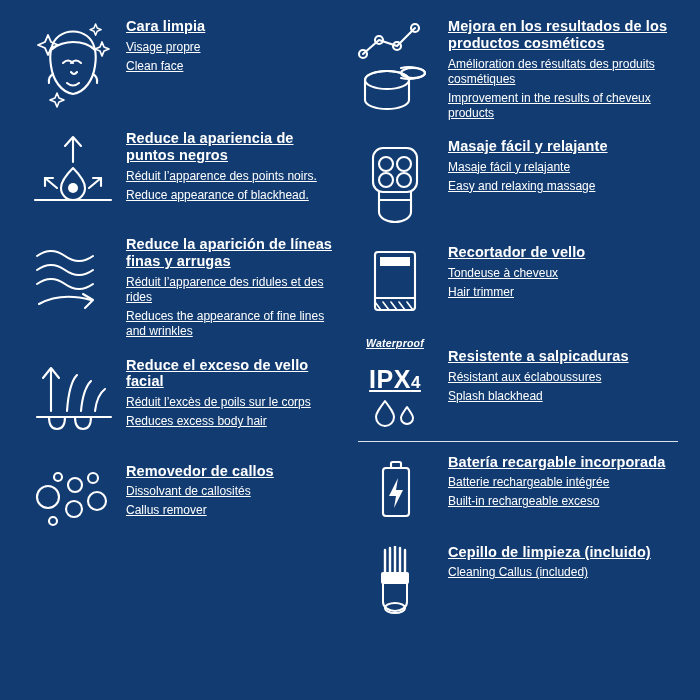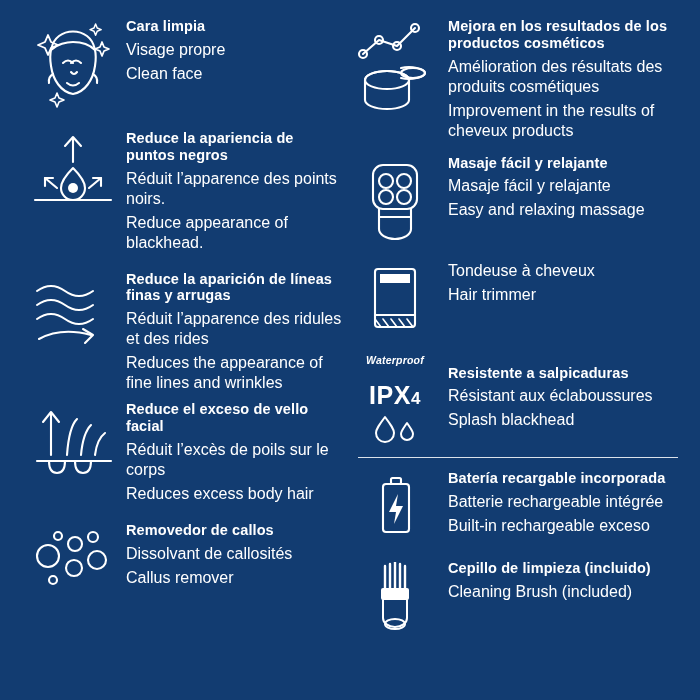--- a/index.html
+++ b/index.html
@@ -15,20 +15,21 @@
     overflow: hidden;
   }
   .board {
     position: relative;
     width: 700px;
     height: 700px;
     box-sizing: border-box;
     padding: 18px 14px 10px 14px;
     display: flex;
     gap: 0px;
+    text-decoration: underline;
   }
   .col {
     width: 350px;
     box-sizing: border-box;
     display: flex;
     flex-direction: column;
   }
   .col-left { padding-left: 16px; }
   .col-right { padding-left: 8px; }
 
@@ -49,21 +50,21 @@
     padding-top: 0px;
   }
   .title {
     font-size: 14.5px;
     font-weight: bold;
     line-height: 1.16;
     letter-spacing: 0.1px;
     margin: 0 0 5px 0;
   }
   .sub {
-    font-size: 16px;
+    font-size: 12px;
     line-height: 1.25;
     margin: 0 0 4px 0;
     font-weight: normal;
   }
   .sub:last-child { margin-bottom: 0; }
 
   .divider {
     height: 1px;
     background: #ffffff;
     opacity: 0.85;
@@ -137,21 +138,21 @@
           <path d="M70 46 L70 54 M70 46 L62 46"></path>
         </svg>
       </div>
       <div class="txt">
         <p class="title">Reduce la apariencia de puntos negros</p>
         <p class="sub">Réduit l’apparence des points noirs.</p>
         <p class="sub">Reduce appearance of blackhead.</p>
       </div>
     </div>
 
-    <div class="feature" style="margin-bottom:8px;">
+    <div class="feature" style="margin-bottom:18px;">
       <div class="icon-wrap">
         <svg width="84" height="84" viewBox="0 0 84 84" fill="none" stroke="#ffffff" stroke-width="2.1" stroke-linecap="round" stroke-linejoin="round">
           <path d="M6 18 q14 -10 28 0 q14 10 28 0"></path>
           <path d="M6 32 q14 -10 28 0 q14 10 28 0"></path>
           <path d="M6 46 q14 -10 28 0 q14 10 28 0"></path>
           <path d="M8 66 q22 -12 52 -4"></path>
           <path d="M52 56 L62 62 L54 70"></path>
         </svg>
       </div>
       <div class="txt">
@@ -247,20 +248,21 @@
     <div class="feature" style="margin-bottom:16px;">
       <div class="icon-wrap">
         <svg width="84" height="74" viewBox="0 0 84 74" fill="none" stroke="#ffffff" stroke-width="2.1" stroke-linecap="round" stroke-linejoin="round">
           <rect x="22" y="6" width="40" height="58" rx="3"></rect>
           <rect x="27" y="11" width="30" height="9" fill="#ffffff" stroke="none"></rect>
           <path d="M22 56 l6 8 M30 56 l6 8 M38 56 l6 8 M46 56 l6 8 M54 56 l6 8" stroke-width="1.6"></path>
           <path d="M22 52 L62 52"></path>
         </svg>
       </div>
       <div class="txt">
+        <p class="title">Recortador de vello</p>
         <p class="sub">Tondeuse à cheveux</p>
         <p class="sub">Hair trimmer</p>
       </div>
     </div>
 
     <div class="feature">
       <div class="icon-wrap">
         <div class="ipx">
           <div class="wm">Waterproof</div>
           <div class="big">
@@ -300,18 +302,18 @@
       <div class="icon-wrap">
         <svg width="84" height="74" viewBox="0 0 84 74" fill="none" stroke="#ffffff" stroke-width="2" stroke-linecap="round" stroke-linejoin="round">
           <path d="M32 4 L32 26 M37 2 L37 26 M42 0 L42 26 M47 2 L47 26 M52 4 L52 26" stroke-width="2.4"></path>
           <rect x="28" y="26" width="28" height="12" rx="2" fill="#ffffff" stroke="none"></rect>
           <path d="M30 38 L30 56 a12 9 0 0 0 24 0 L54 38"></path>
           <ellipse cx="42" cy="62" rx="10" ry="5"></ellipse>
         </svg>
       </div>
       <div class="txt">
         <p class="title">Cepillo de limpieza (incluido)</p>
-        <p class="sub">Cleaning Brush (included)</p>
+        <p class="sub">Cleaning Callus (included)</p>
       </div>
     </div>
 
   </div>
 </div>
 
 </body></html>

